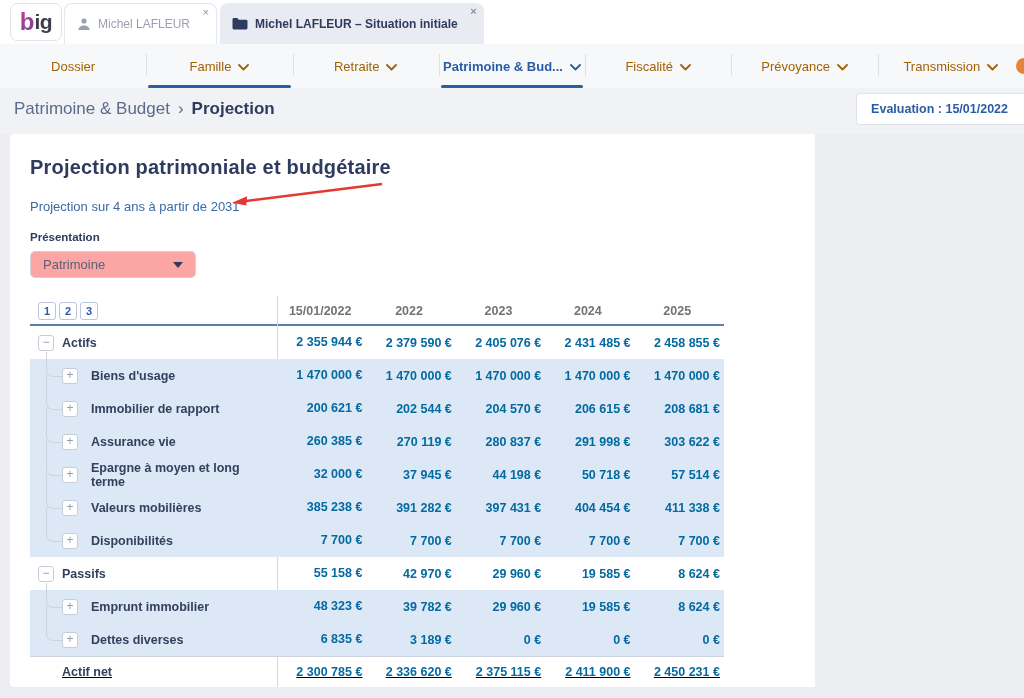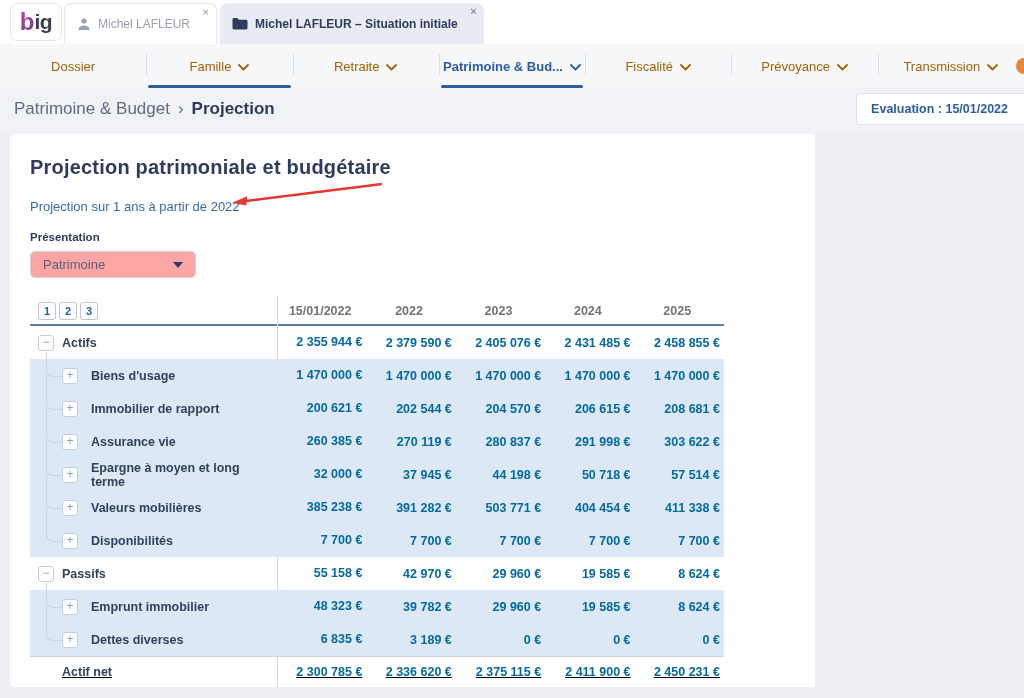--- a/index.html
+++ b/index.html
@@ -189,21 +189,21 @@
 
 <div class="crumbrow">
   <span class="crumb-section">Patrimoine &amp; Budget</span>
   <span class="crumb-sep">›</span>
   <span class="crumb-page">Projection</span>
   <button class="eval-btn">Evaluation : 15/01/2022</button>
 </div>
 
 <div class="card">
   <div class="page-title">Projection patrimoniale et budgétaire</div>
-  <span class="subtitle-link">Projection sur 1 ans à partir de 2022</span>
+  <span class="subtitle-link">Projection sur 4 ans à partir de 2031</span>
 
   <svg class="arrow-svg" width="175" height="36">
     <line x1="162" y1="8" x2="18" y2="26" stroke="#e63832" stroke-width="2.4"></line>
     <polygon points="12,26.8 27.2,20.2 26.2,29.6" fill="#e63832"></polygon>
   </svg>
 
   <div class="pres-label">Présentation</div>
   <div class="dropdown">
     <span>Patrimoine</span>
     <span class="dd-caret"></span>
@@ -283,21 +283,21 @@
           <div class="val">57 514 €</div>
         </div>
 
   <div class="trow child">
     <div class="cell label-cell">
       <span class="toggle">+</span>
       <span class="rlabel">Valeurs mobilières</span>
     </div>
   <div class="val first-col-line">385 238 €</div>
           <div class="val">391 282 €</div>
-          <div class="val">503 771 €</div>
+          <div class="val">397 431 €</div>
           <div class="val">404 454 €</div>
           <div class="val">411 338 €</div>
         </div>
 
   <div class="trow child lastchild">
     <div class="cell label-cell">
       <span class="toggle">+</span>
       <span class="rlabel">Disponibilités</span>
     </div>
   <div class="val first-col-line">7 700 €</div>

